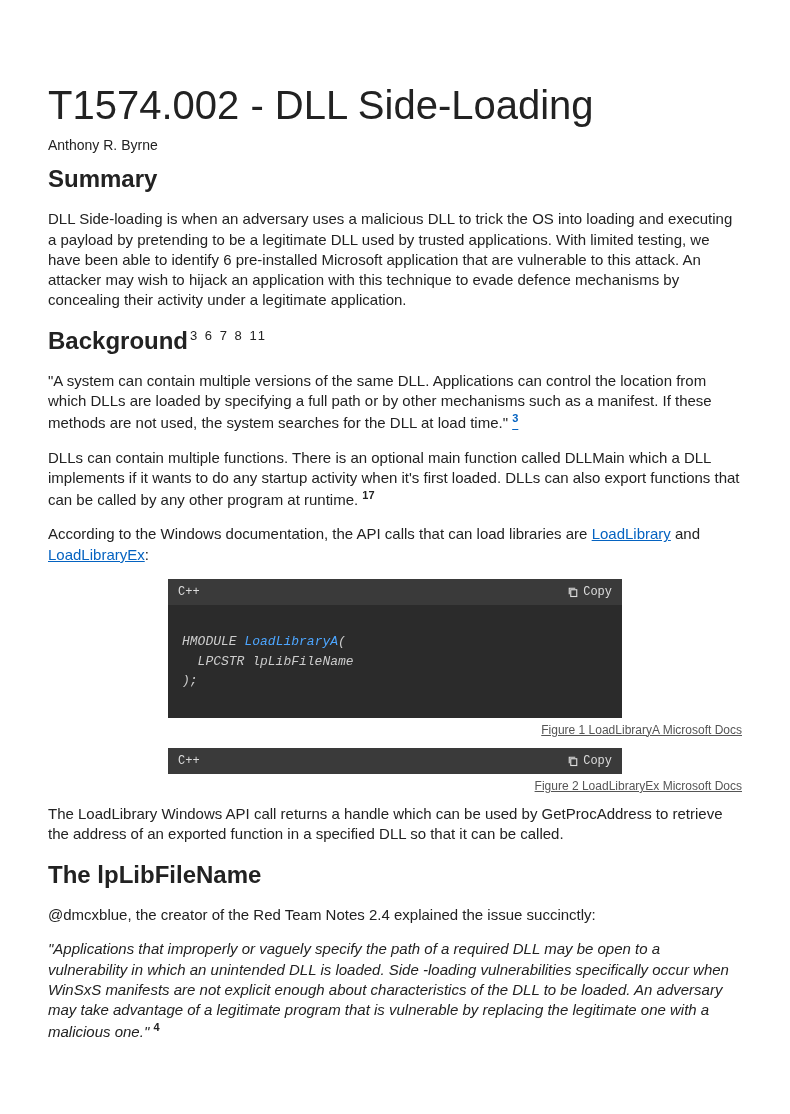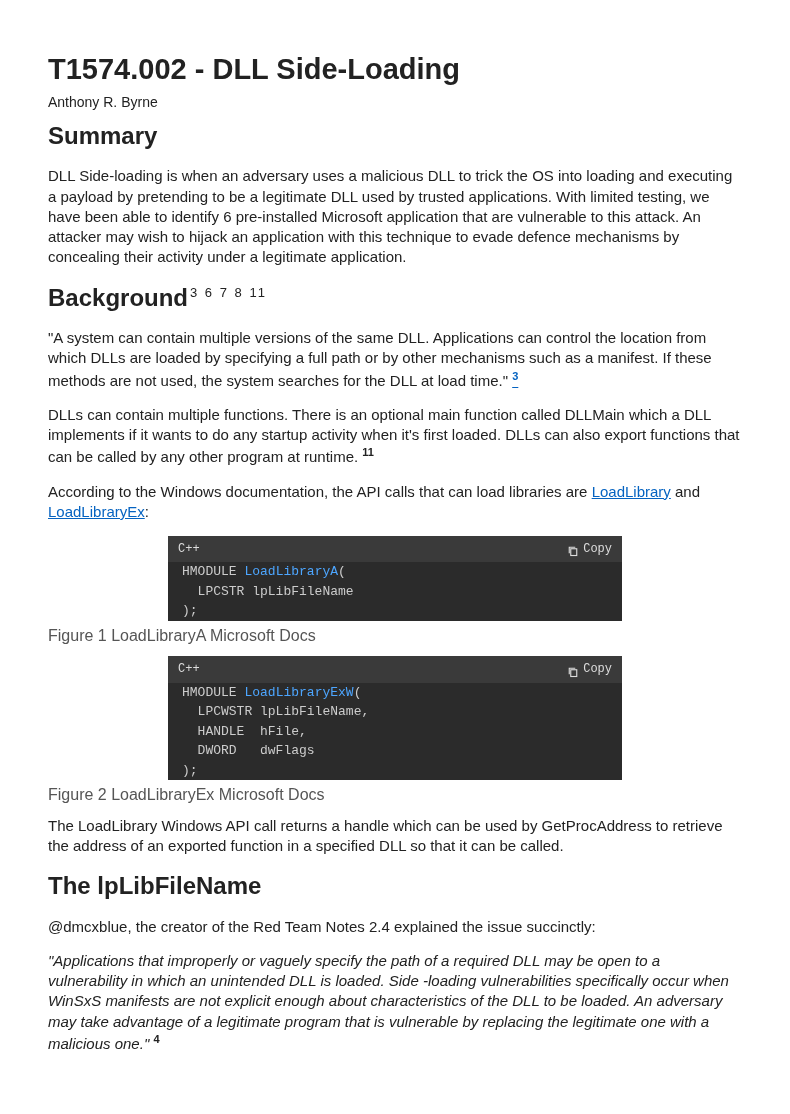--- a/index.html
+++ b/index.html
@@ -5,24 +5,25 @@
   * { box-sizing: border-box; margin: 0; padding: 0; }
   body {
     font-family: Arial, Helvetica, sans-serif;
     background: #fff;
     color: #222;
     width: 790px;
     padding: 50px 48px 40px 48px;
     line-height: 1.35;
   }
   h1 {
-    font-size: 29px;
-    font-weight: 700;
+    font-size: 40px;
+    font-weight: 400;
     font-family: Arial, Helvetica, sans-serif;
     margin-bottom: 4px;
+    margin-top: 28px;
   }
   .author {
     font-size: 14px;
     margin-bottom: 8px;
   }
   h2 {
     font-size: 24px;
     font-weight: 700;
     margin-top: 2px;
     margin-bottom: 14px;
@@ -58,38 +59,40 @@
     display: flex;
     justify-content: space-between;
     align-items: center;
     background: #3a3a3a;
     color: #ddd;
     padding: 5px 10px;
     font-size: 12px;
   }
   .copy-btn {
     display: flex;
-    align-items: flex-end;
+    align-items: center;
     gap: 4px;
     color: #ddd;
     font-size: 12px;
   }
   .copy-icon svg { width: 12px; height: 12px; display: block; }
   .code-body {
-    padding: 0 14px;
+    padding: 27px 14px;
     color: #ccc;
     white-space: pre;
     line-height: 1.5;
+    font-style: italic;
   }
   .code-body .kw { color: #4da6ff; }
   .caption {
-    text-align: left;
-    font-size: 16px;
+    text-align: right;
+    font-size: 12px;
     color: #555;
     margin-bottom: 10px;
+    text-decoration: underline;
   }
   .quote {
     font-style: italic;
   }
   .section-gap { }
 </style>
 </head>
 <body>
 
 <h1>T1574.002 - DLL Side-Loading</h1>
@@ -100,21 +103,21 @@
 
 <h2 class="section-gap">
   <span>Background</span><span class="refs">3 6 7 8 11</span>
 </h2>
 
 <p>
   <span>"A system can contain multiple versions of the same DLL. Applications can control the location from which DLLs are loaded by specifying a full path or by other mechanisms such as a manifest. If these methods are not used, the system searches for the DLL at load time." </span><a href="#"><span class="sup">3</span></a>
 </p>
 
 <p>
-  <span>DLLs can contain multiple functions. There is an optional main function called DLLMain which a DLL implements if it wants to do any startup activity when it's first loaded. DLLs can also export functions that can be called by any other program at runtime. </span><span class="sup">11</span>
+  <span>DLLs can contain multiple functions. There is an optional main function called DLLMain which a DLL implements if it wants to do any startup activity when it's first loaded. DLLs can also export functions that can be called by any other program at runtime. </span><span class="sup">17</span>
 </p>
 
 <p>
   <span>According to the Windows documentation, the API calls that can load libraries are </span><a href="#">LoadLibrary</a><span> and </span><a href="#">LoadLibraryEx</a><span>:</span>
 </p>
 
 <div class="code-box">
   <div class="code-header">
     <span>C++</span>
     <span class="copy-btn">
@@ -139,25 +142,20 @@
     <span class="copy-btn">
       <span class="copy-icon">
         <svg viewBox="0 0 16 16" fill="none" stroke="#ddd" stroke-width="1.5">
           <rect x="5" y="5" width="8" height="9"></rect>
           <path d="M3 11 V3 H11"></path>
         </svg>
       </span>
       <span>Copy</span>
     </span>
   </div>
-  <div class="code-body"><span>HMODULE </span><span class="kw">LoadLibraryExW</span><span>(</span>
-<span>  LPCWSTR lpLibFileName,</span>
-<span>  HANDLE  hFile,</span>
-<span>  DWORD   dwFlags</span>
-<span>);</span></div>
 </div>
 <div class="caption">Figure 2 LoadLibraryEx Microsoft Docs</div>
 
 <p>The LoadLibrary Windows API call returns a handle which can be used by GetProcAddress to retrieve the address of an exported function in a specified DLL so that it can be called.</p>
 
 <h2 class="section-gap">The lpLibFileName</h2>
 
 <p>@dmcxblue, the creator of the Red Team Notes 2.4 explained the issue succinctly:</p>
 
 <p class="quote">

